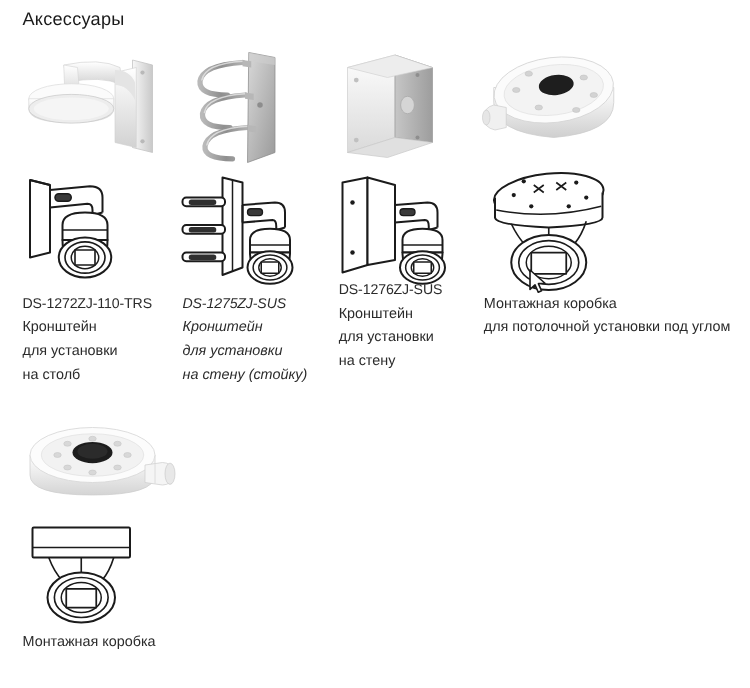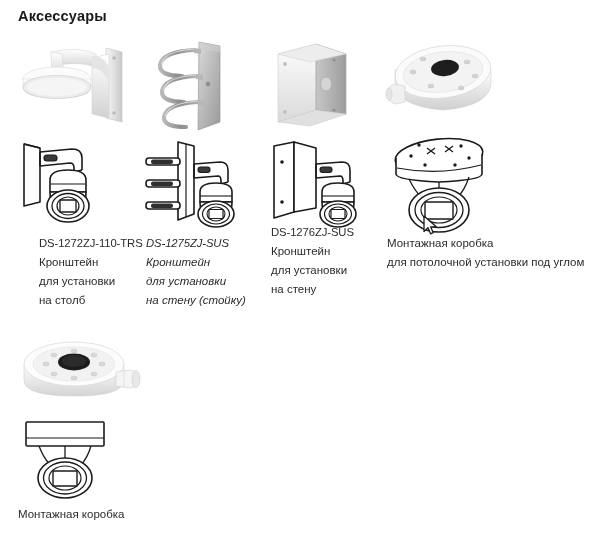--- a/index.html
+++ b/index.html
@@ -13,21 +13,21 @@
     position: relative;
     font-family: "Liberation Sans", "DejaVu Sans", sans-serif;
     color: #231f20;
     overflow: hidden;
   }
   .page-title {
     position: absolute;
     left: 18px;
     top: 8px;
     font-size: 14.5px;
-    font-weight: bold;
+    font-weight: normal;
     letter-spacing: 0.2px;
     color: #1a1a1a;
   }
   .cell {
     position: absolute;
   }
   .photo-box {
     position: relative;
     width: 120px;
     height: 100px;
@@ -317,21 +317,21 @@
       <rect x="44" y="70" width="28" height="17" fill="#ffffff" stroke-width="1.4"></rect>
     </svg>
   </div>
   <div class="cursor" style="left:42px; top:83px;">
     <svg width="16" height="22" viewBox="0 0 16 22">
       <path d="M1 1 L1 16.5 L5 12.8 L7.6 18.8 L10.2 17.6 L7.7 11.9 L13 11.6 Z" fill="#ffffff" stroke="#1b1b1b" stroke-width="1.3" stroke-linejoin="round"></path>
     </svg>
   </div>
 </div>
 
-<div class="caption" style="left:18px; top:234px;margin-left:21px;">
+<div class="caption" style="left:18px; top:234px;">
   <span class="sku">DS-1272ZJ-110-TRS</span>
   <span class="dsc">Кронштейн</span>
   <span class="dsc">для установки</span>
   <span class="dsc">на столб</span>
 </div>
 
 <div class="caption" style="left:146px; top:234px;font-style:italic;">
   <span class="sku">DS-1275ZJ-SUS</span>
   <span class="dsc">Кронштейн</span>
   <span class="dsc">для установки</span>

